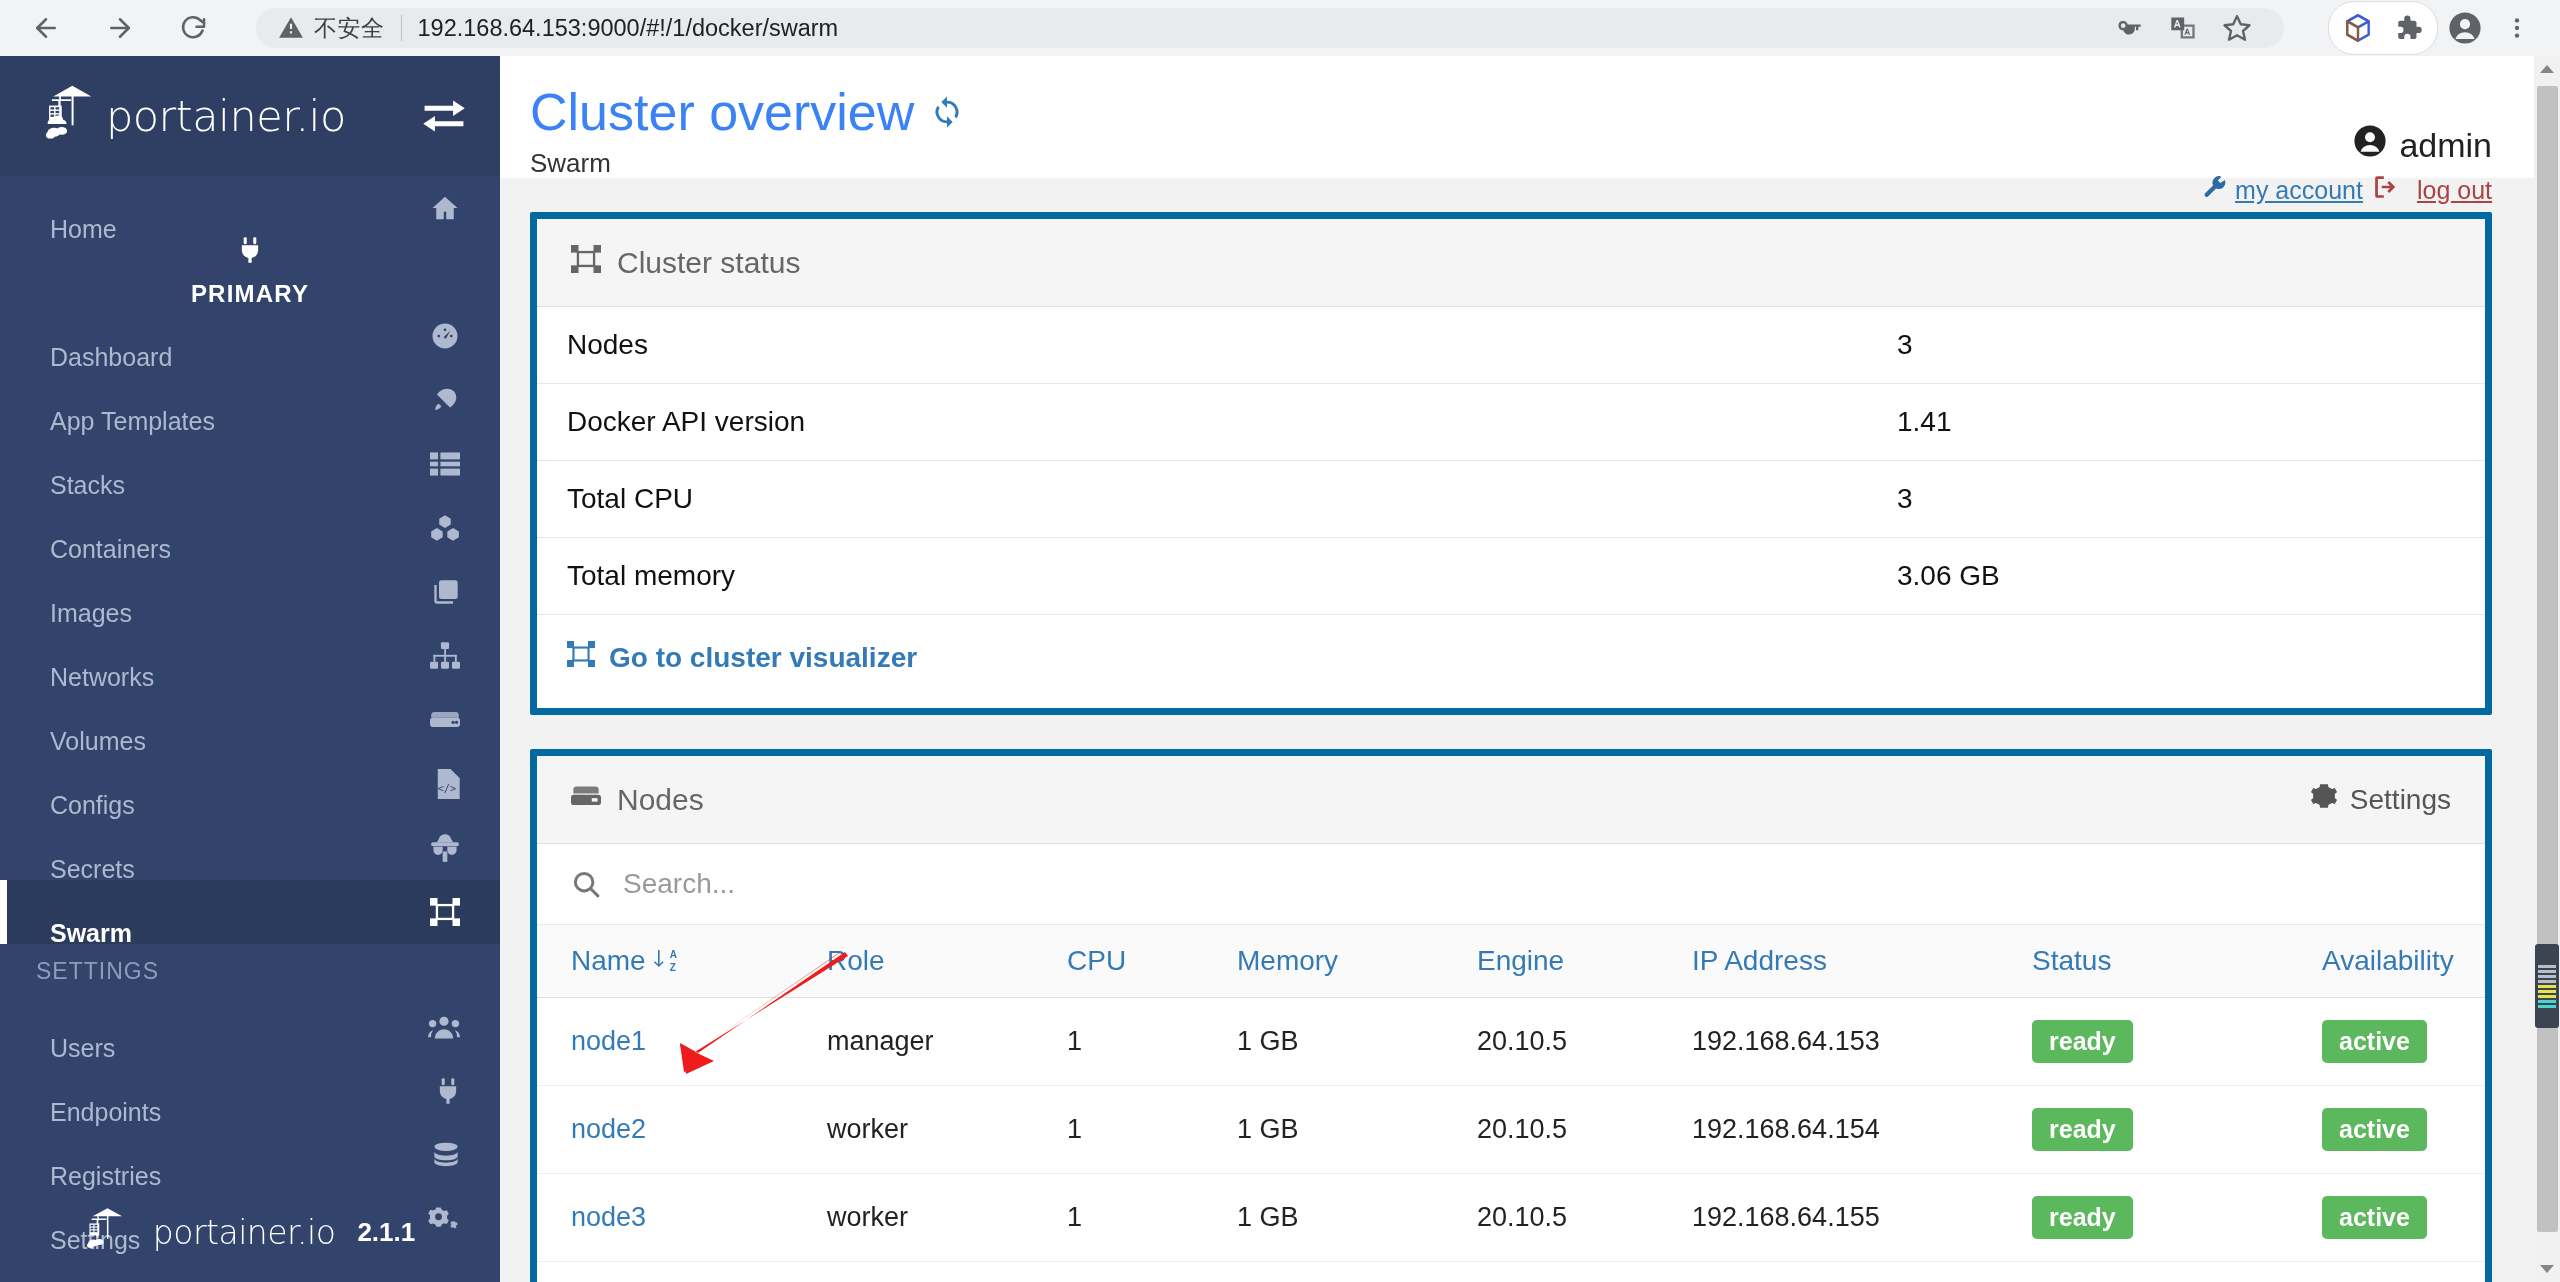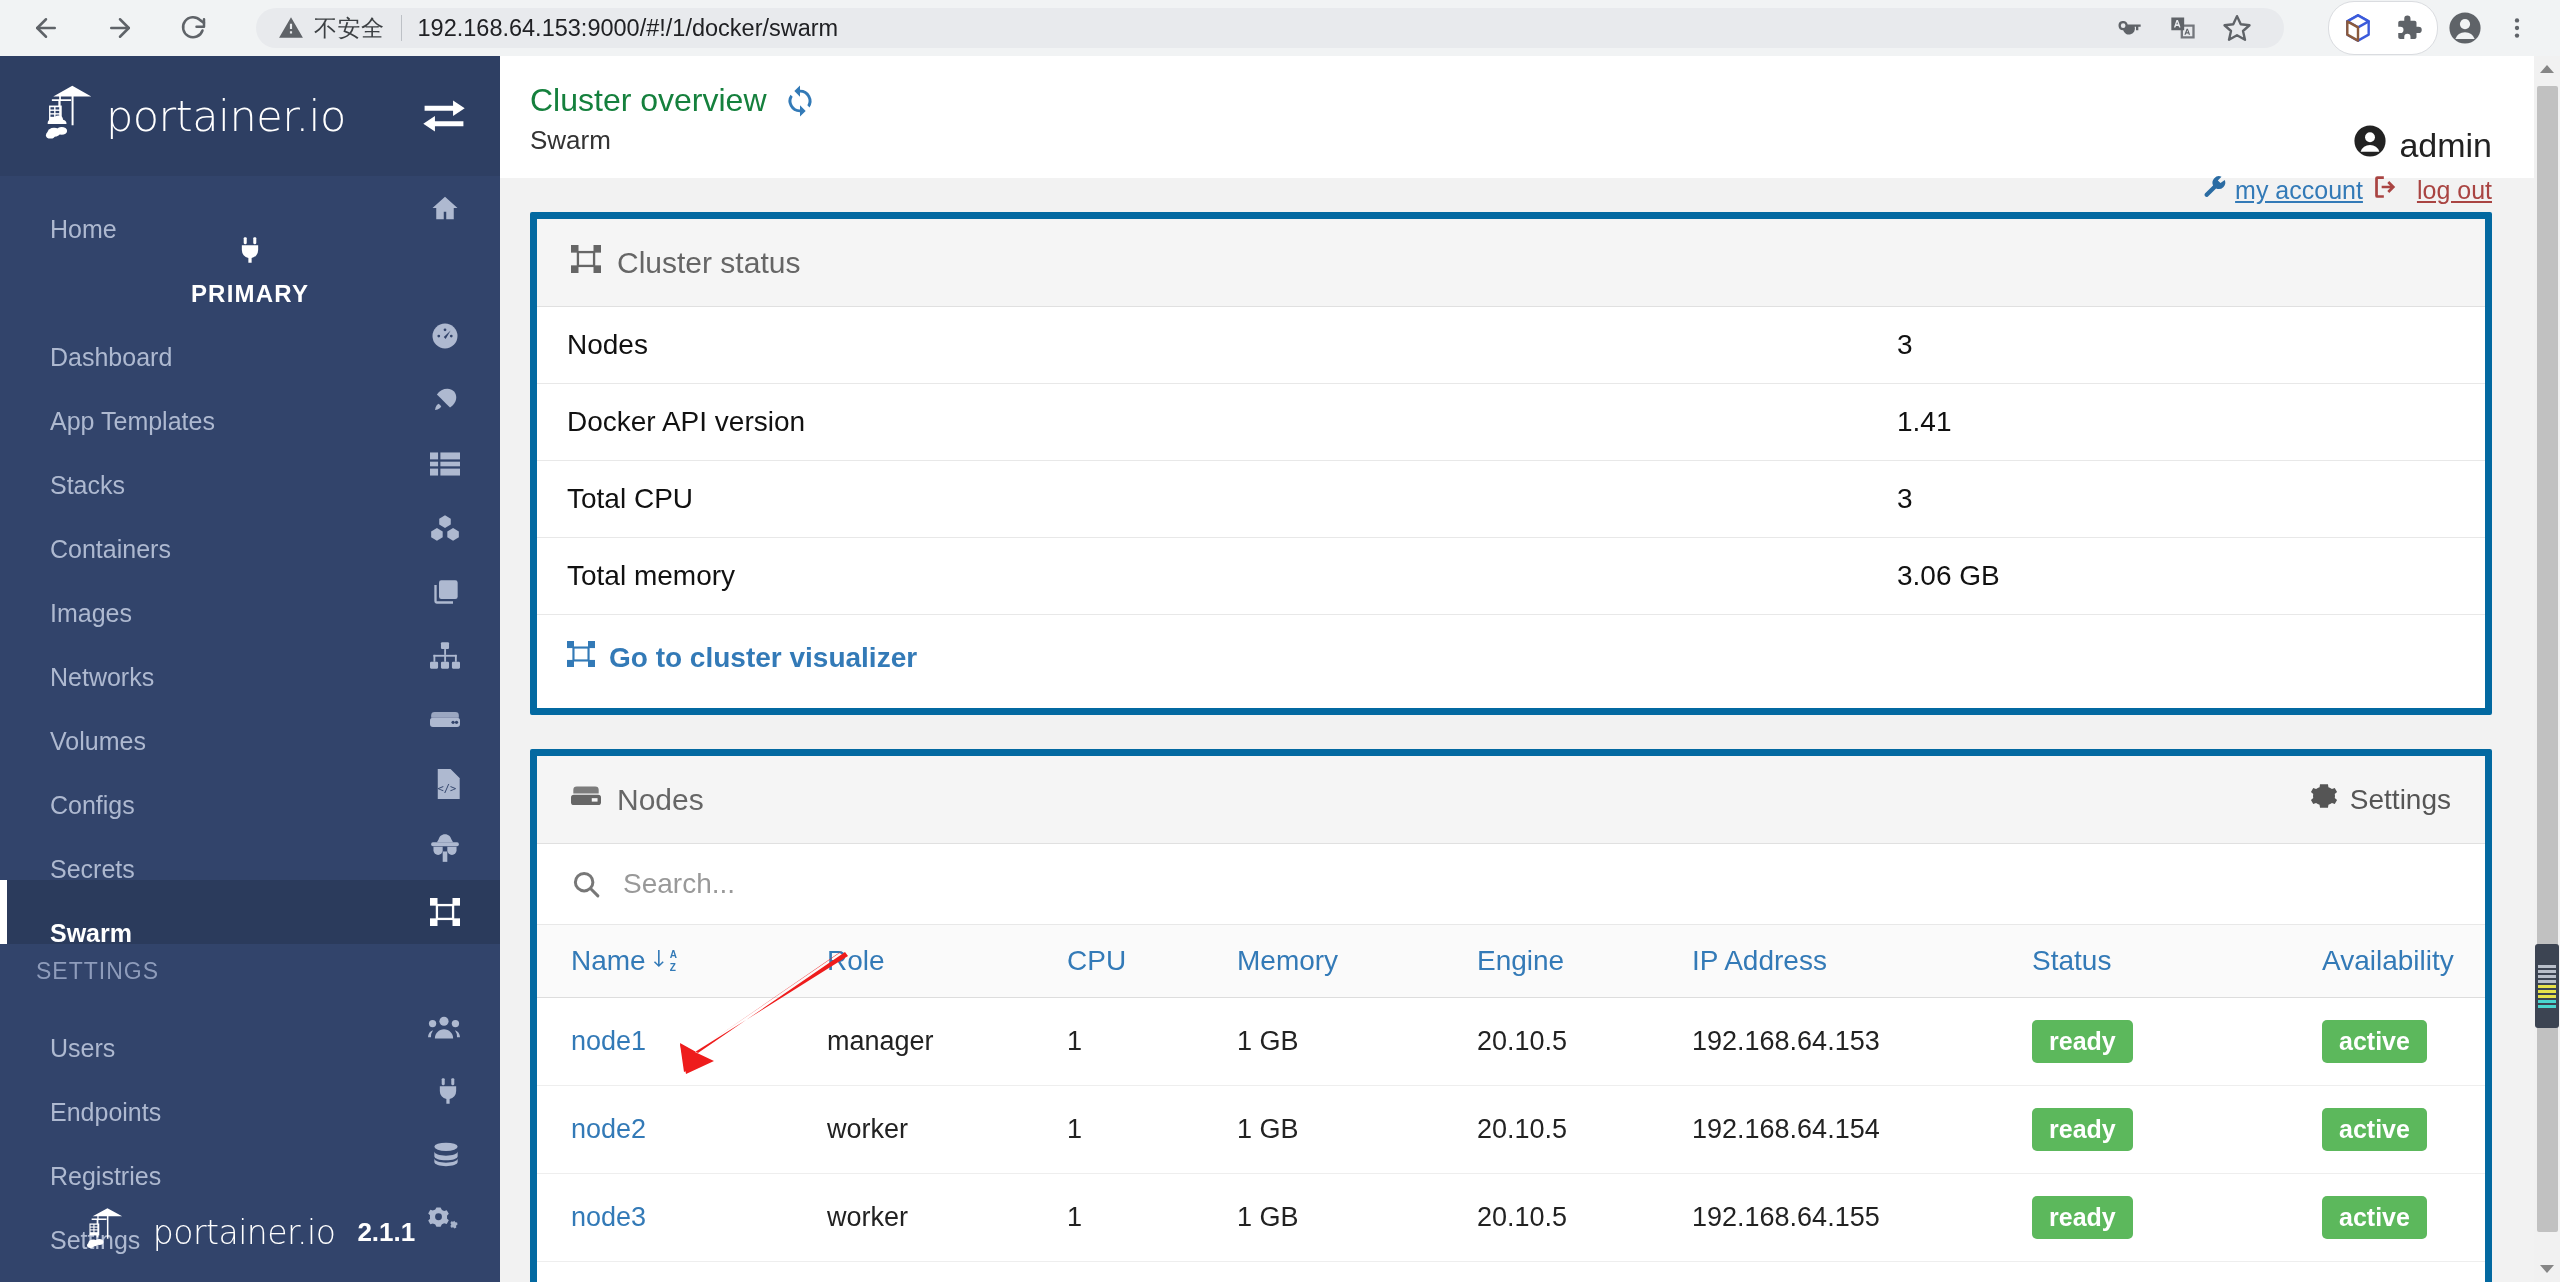--- a/index.html
+++ b/index.html
@@ -98,21 +98,21 @@
   .main {
     position: absolute; top: 56px; left: 500px; width: 2036px; height: 1226px;
     background: #f2f2f2; overflow: hidden;
   }
   .page-head {
     background: #ffffff; padding: 26px 44px 22px 30px; height: 122px;
     display: flex; align-items: flex-start;
   }
   .page-title-col { flex: 1 1 auto; }
   .page-title {
-    font-size: 32px; color: #15803d; font-weight: normal;
+    font-size: 52px; color: #3b82f6; font-weight: normal;
     display: flex; gap: 16px;
   }
   .refresh-ico { display: flex; align-items: center; color: #337ab7; }
   .page-sub { font-size: 26px; color: #333; margin-top: 6px; }
   .user-col { text-align: right; margin-top: 42px; }
   .user-row {
     display: flex; align-items: center; justify-content: flex-end; gap: 12px;
     font-size: 34px; color: #222;
   }
   .user-links {

